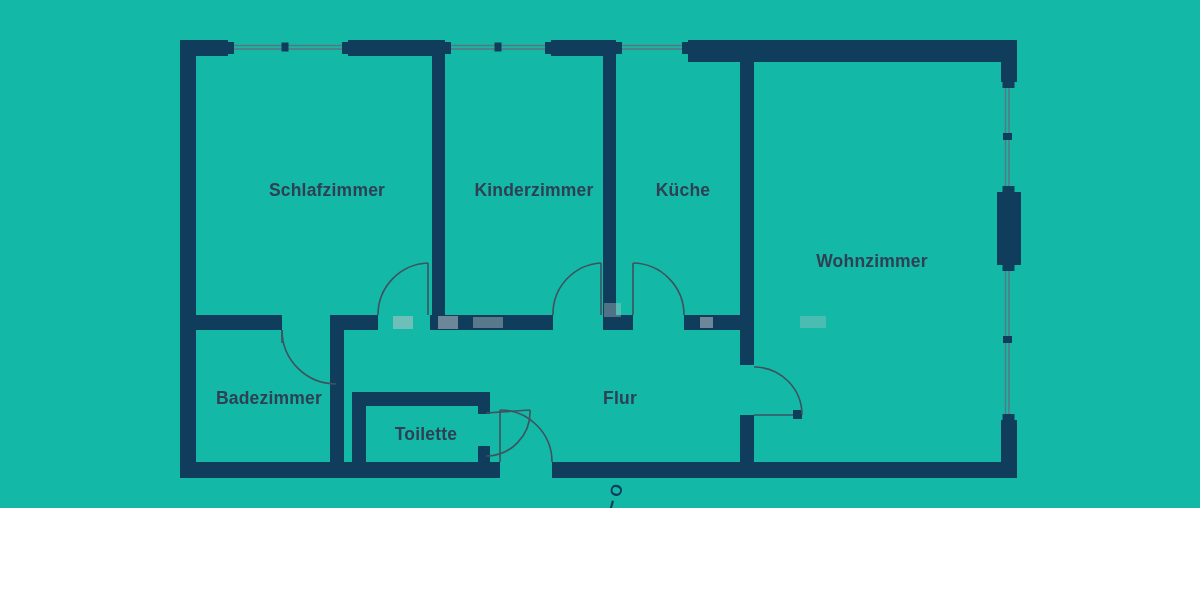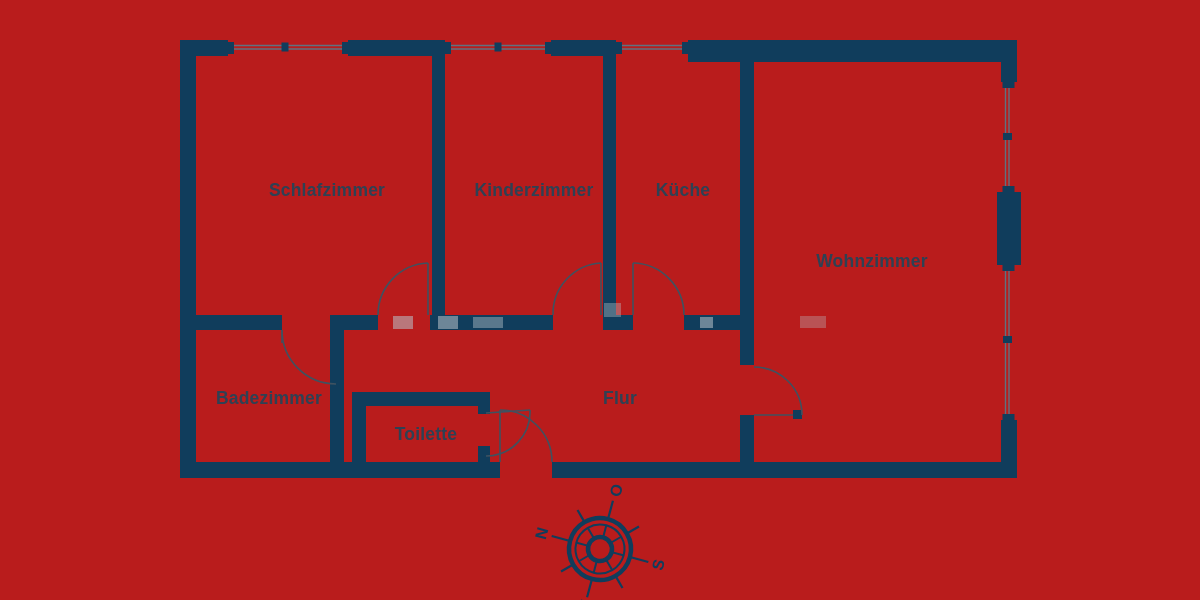--- a/index.html
+++ b/index.html
@@ -1,16 +1,16 @@
 <!DOCTYPE html>
 <html style="--wall: #103d5c; --text: #2e4154; --winline: #5f7280; --door: #3f5260; --wm: #b9c3ca;"><head>
 <meta charset="utf-8">
 <style>
   html,body{margin:0;padding:0;background:#ffffff;}
-  .stage{position:relative;width:1200px;height:600px;background:#b91c1c;overflow:hidden;
+  .stage{position:relative;width:1200px;height:508px;background:#14b8a6;overflow:hidden;
          font-family:"Liberation Sans",sans-serif;}
   svg{display:block}
   .wall{fill:var(--wall);}
   .winline{stroke:var(--winline);stroke-width:1.4;fill:none;}
   .wincap{fill:var(--wall);}
   .door-arc{fill:none;stroke:var(--door);stroke-width:1.6;}
   .door-panel{fill:none;stroke:var(--door);stroke-width:1.6;}
   .room-label{font-size:17.5px;font-weight:bold;letter-spacing:.2px;fill:var(--text);
               text-anchor:middle;font-family:"Liberation Sans",sans-serif;}
   .compass-stroke{stroke:var(--wall);fill:none;}

